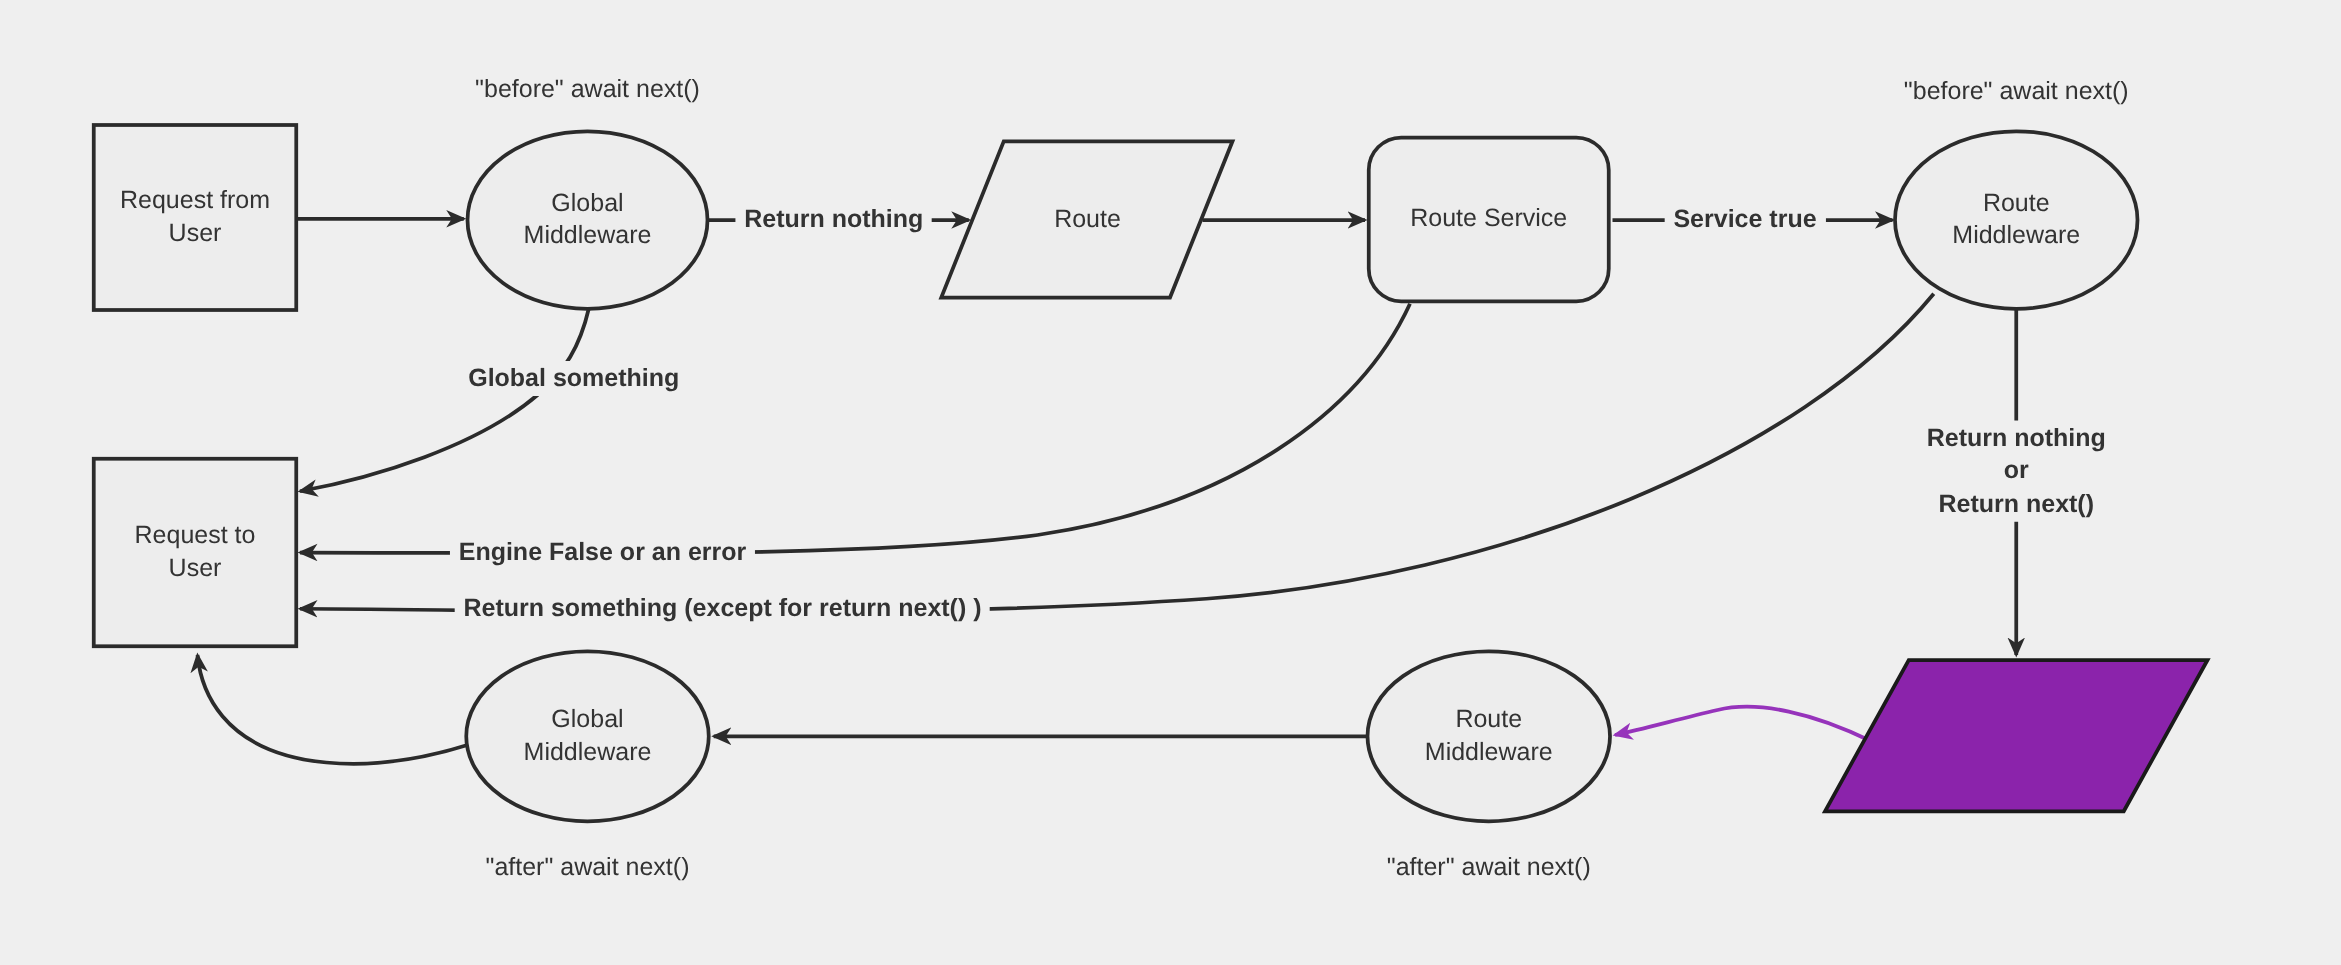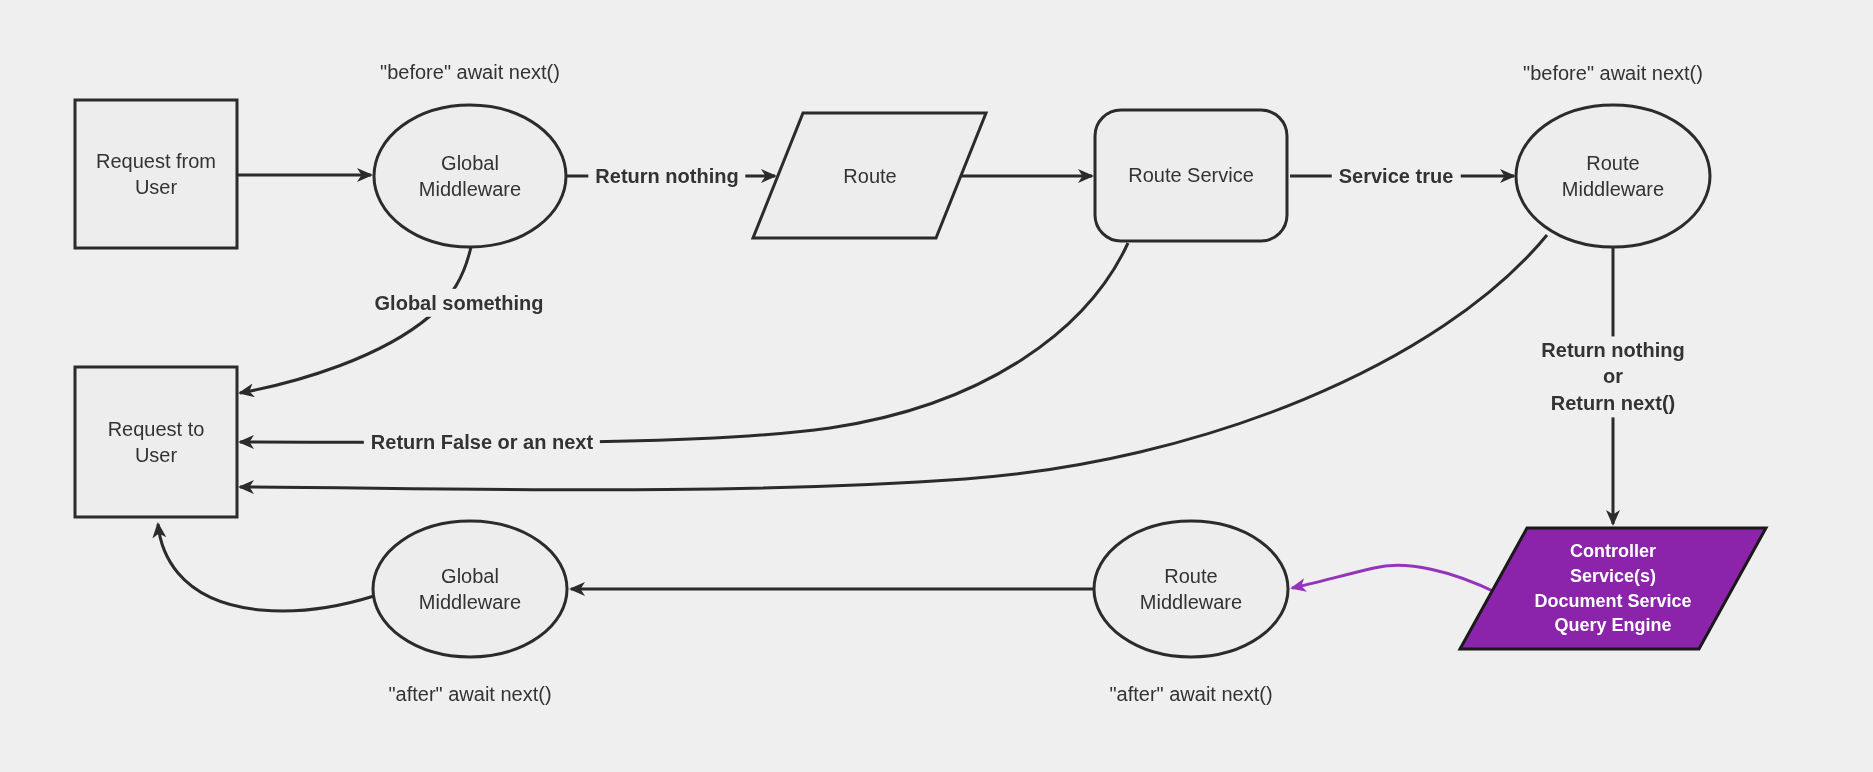--- a/index.html
+++ b/index.html
@@ -58,35 +58,32 @@
   <div class="lbl" style="left:156px;top:174px">Request from
 User</div>
   <div class="lbl" style="left:470px;top:176px">Global
 Middleware</div>
   <div class="lbl" style="left:870px;top:176px">Route</div>
   <div class="lbl" style="left:1191px;top:175px">Route Service</div>
   <div class="lbl" style="left:1613px;top:176px">Route
 Middleware</div>
   <div class="lbl" style="left:156px;top:442px">Request to
 User</div>
-  <div class="lbl accent" style="left:1613px;top:589px">Controller
-Service(s)
-Document Service
-Query Engine</div>
   <div class="lbl" style="left:1191px;top:589px">Route
 Middleware</div>
   <div class="lbl" style="left:470px;top:589px">Global
 Middleware</div>
 
   <div class="lbl" style="left:470px;top:72px">"before" await next()</div>
   <div class="lbl" style="left:1613px;top:73px">"before" await next()</div>
   <div class="lbl" style="left:470px;top:694px">"after" await next()</div>
   <div class="lbl" style="left:1191px;top:694px">"after" await next()</div>
 
   <div class="lbl bg" style="left:667px;top:176px">Return nothing</div>
   <div class="lbl bg" style="left:1396px;top:176px">Service true</div>
   <div class="lbl bg" style="left:459px;top:303px">Global something</div>
-  <div class="lbl bg" style="left:482px;top:442px">Return False or an next</div>
+  <div class="lbl bg" style="left:482px;top:442px">Engine False or an error</div>
+  <div class="lbl bg" style="left:578px;top:487px">Return something (except for return next() )</div>
   <div class="lbl bg" style="left:1613px;top:377px">Return nothing
 or
 Return next()</div>
 
 </div>
 
 </body></html>

